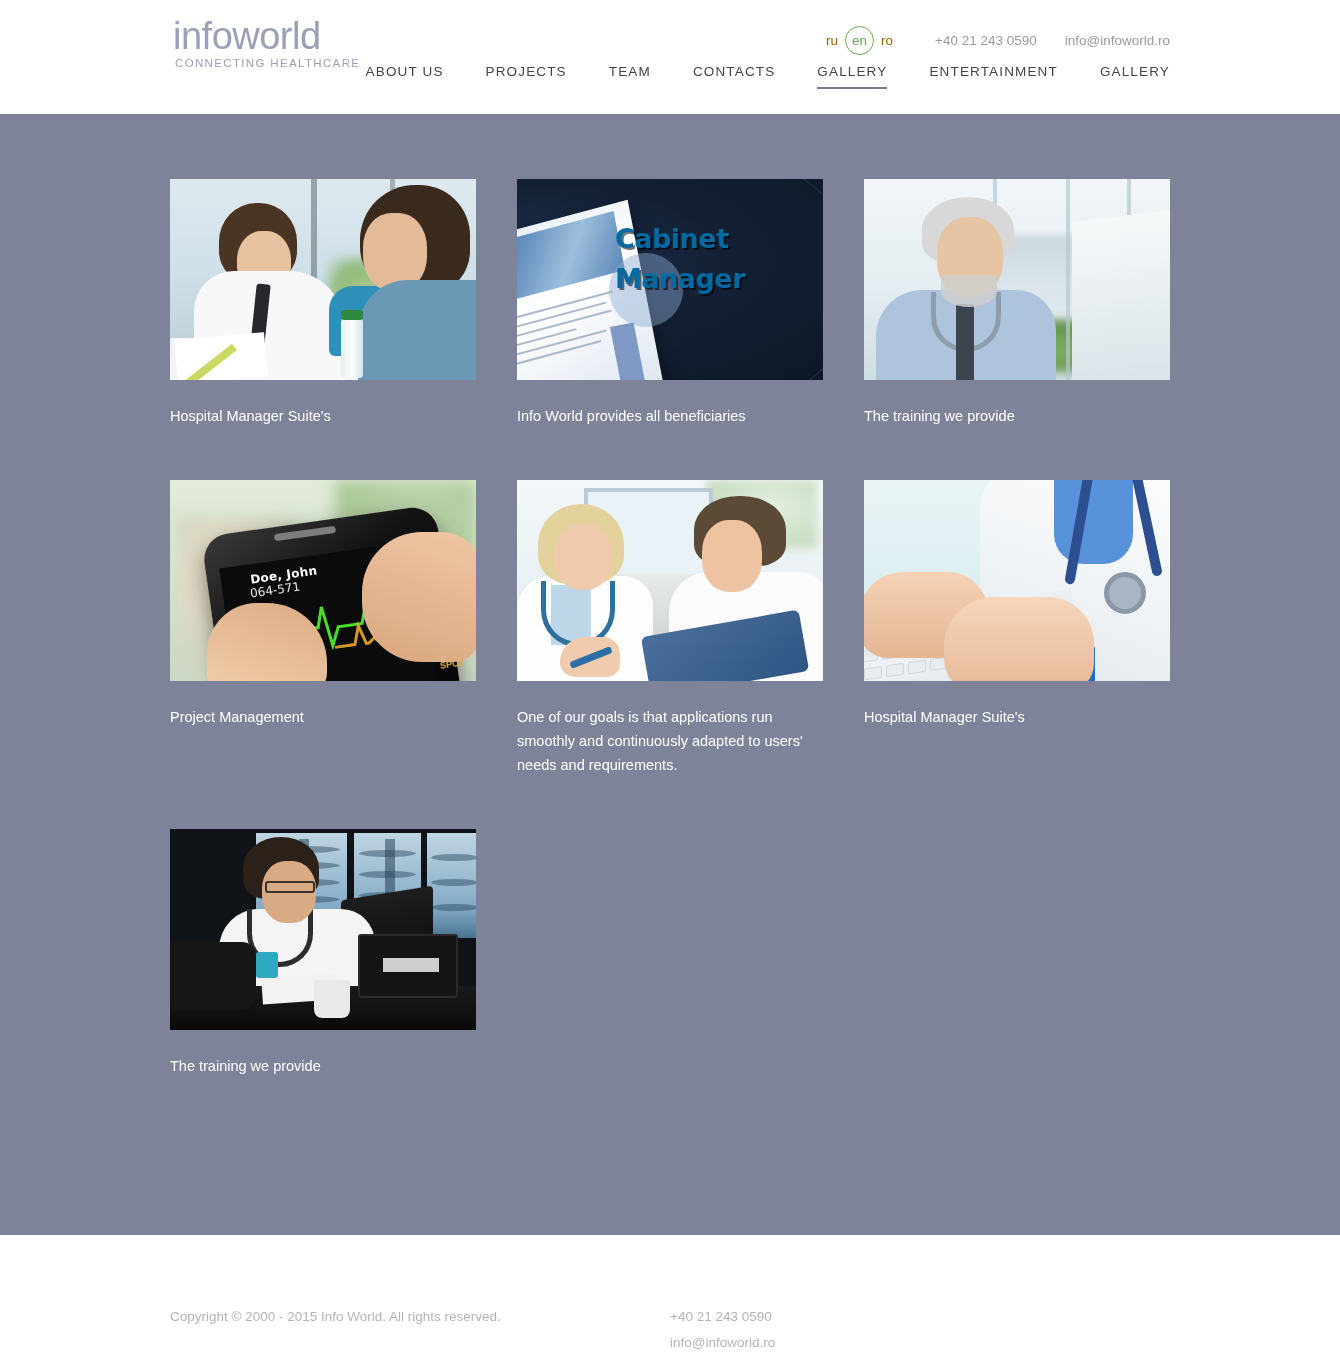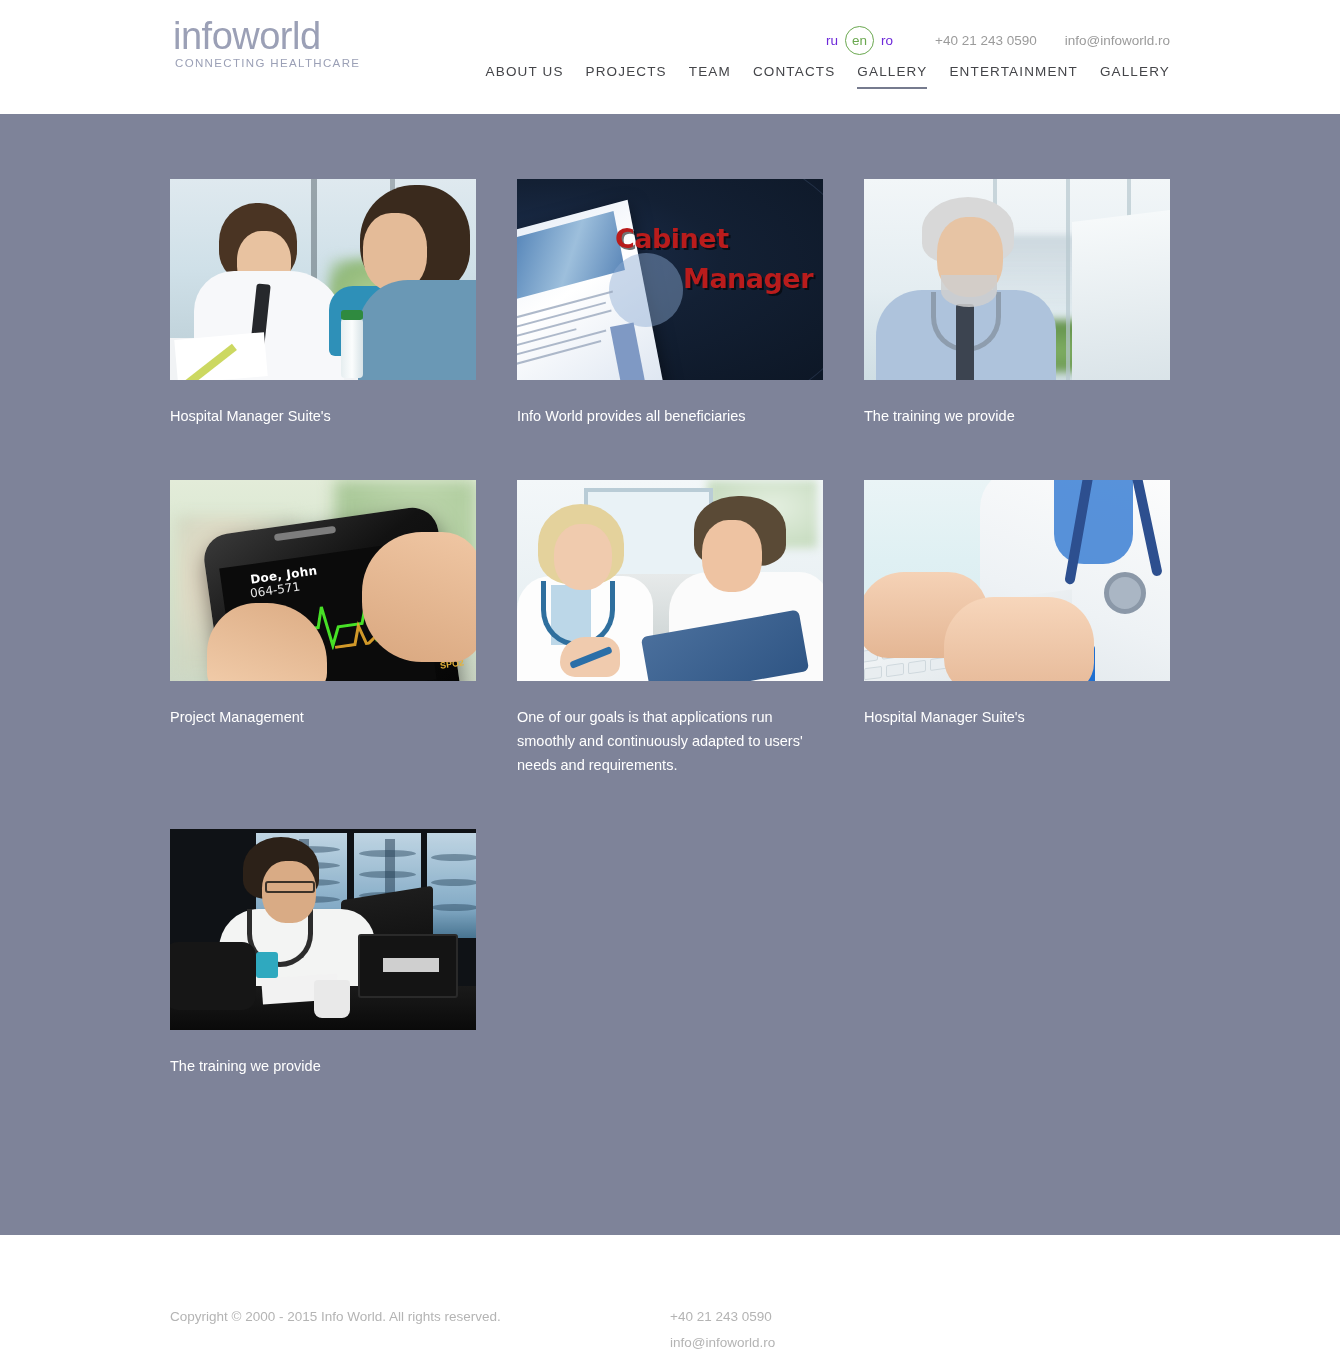--- a/index.html
+++ b/index.html
@@ -58,21 +58,21 @@
     gap: 0px;
   }
   .lang {
     display: flex;
     align-items: center;
     gap: 7px;
     font-size: 13.5px;
     color: #8a9b8a;
     margin-right: 42px;
   }
-  .lang-item { color: #6d28d9; cursor: pointer; }
+  .lang-item { color: #a16207; cursor: pointer; }
   .lang-item.active {
     border: 1px solid #6aa84f;
     border-radius: 50%;
     width: 29px;
     height: 29px;
     display: flex;
     align-items: center;
     justify-content: center;
     color: #6aa84f;
     font-size: 13.5px;
@@ -95,21 +95,21 @@
     top: 64px;
     display: flex;
     align-items: flex-start;
     gap: 0px;
   }
   .nav-item {
     font-size: 13.5px;
     letter-spacing: 1.15px;
     color: #444549;
     padding: 0 0 8px 0;
-    margin-left: 22px;
+    margin-left: 42px;
     cursor: pointer;
     white-space: nowrap;
     border-bottom: 2px solid transparent;
   }
   .nav-item:first-child { margin-left: 0; }
   .nav-item.active {
     border-bottom: 2px solid #767b8e;
   }
 
   
@@ -200,29 +200,29 @@
   .t2 .doc-circ {
       left:92px; top:74px; width:74px; height:74px;
       border-radius:50%; background:rgba(140,170,210,.45);
       transform:rotate(-11deg);
   }
   .t2 .doc-lines { left:-10px; top:125px; width:120px; height:80px; transform:rotate(-11deg) skewY(-4deg);}
   .t2 .doc-lines i { display:block; height:2px; background:#9aa8bd; margin-bottom:7px; opacity:.8;}
   .t2 .tab { left:100px; top:145px; width:24px; height:76px; background:#7f99c4; transform:rotate(-11deg);}
   .t2 .cm-title {
       position:absolute; left:98px; top:40px; width:200px;
-      color:#b91c1c;
+      color:#0369a1;
       font-family:"DejaVu Sans", sans-serif;
       font-weight:700;
       font-size:27px;
       line-height:40px;
       letter-spacing:-0.5px;
       text-shadow: 2px 2px 0 rgba(0,0,0,.55);
   }
-  .t2 .cm-title .l2 { display:block; text-align:right; padding-right:2px;}
+  .t2 .cm-title .l2 { display:block; text-align:left; padding-right:2px;}
 
   
   .t3 .sky { background: linear-gradient(180deg,#f2f6f8 0%,#e4edf1 55%,#cfdee4 100%); }
   .t3 .mullion { top:0; width:4px; height:100%; background:#b7c7ce; opacity:.7;}
   .t3 .m1{left:42%;} .t3 .m2{left:66%;} .t3 .m3{left:86%;}
   .t3 .city { left:38%; top:28%; width:56%; height:36%; background:linear-gradient(180deg,rgba(180,195,205,.55),rgba(215,228,235,.2)); filter:blur(3px);}
   .t3 .trees { left:46%; bottom:4%; width:36%; height:26%; background:radial-gradient(ellipse at 50% 60%, #7fae63,#63914b 65%, rgba(99,145,75,0) 100%); filter:blur(4px);}
   .t3 .hair { left:19%; top:9%; width:92px; height:66px; background:#d8d8d8; border-radius:50% 50% 30% 30%;}
   .t3 .face { left:24%; top:19%; width:66px; height:80px; background:#e7c4a4; border-radius:44%;}
   .t3 .beard { left:25%; top:48%; width:56px; height:32px; background:#cfcfcf; border-radius:0 0 50% 50%; opacity:.85;}

